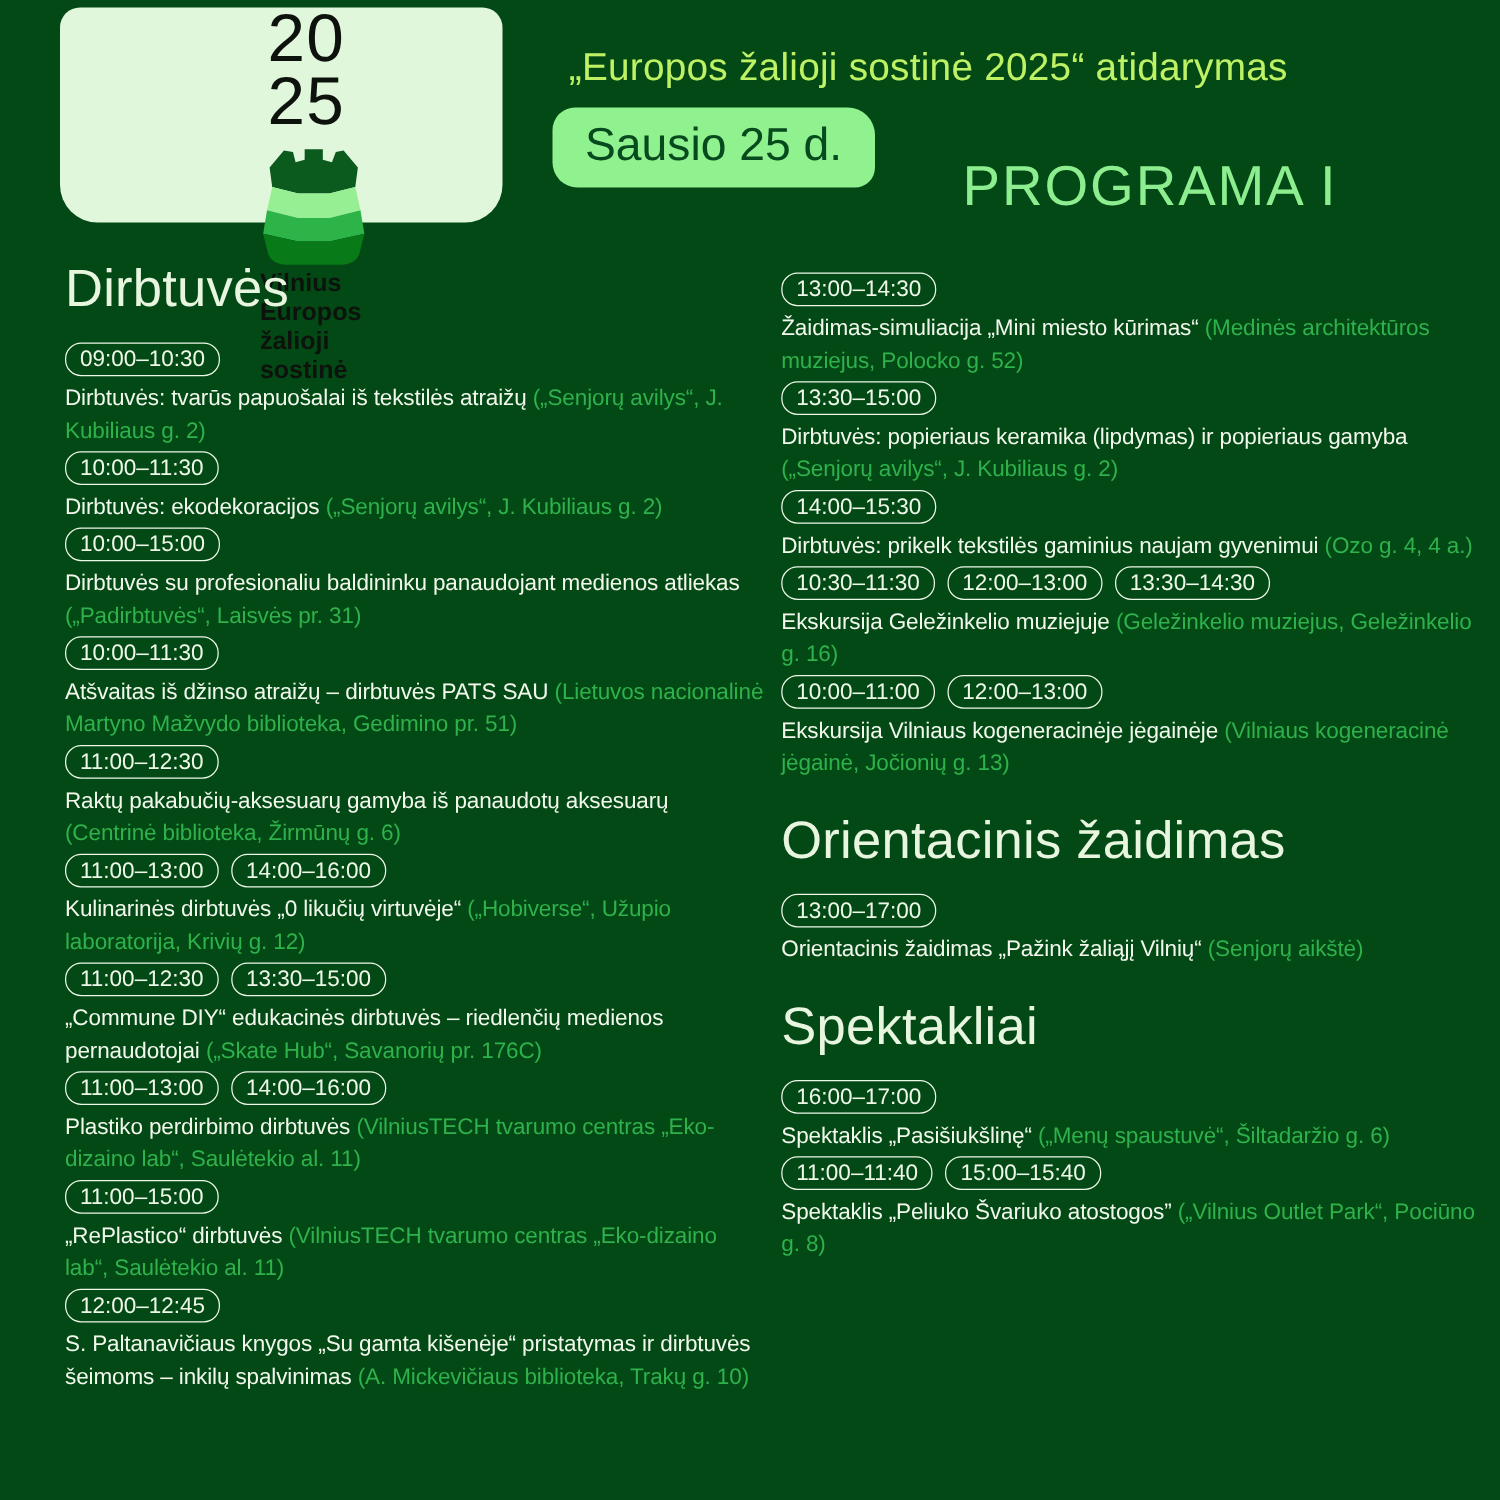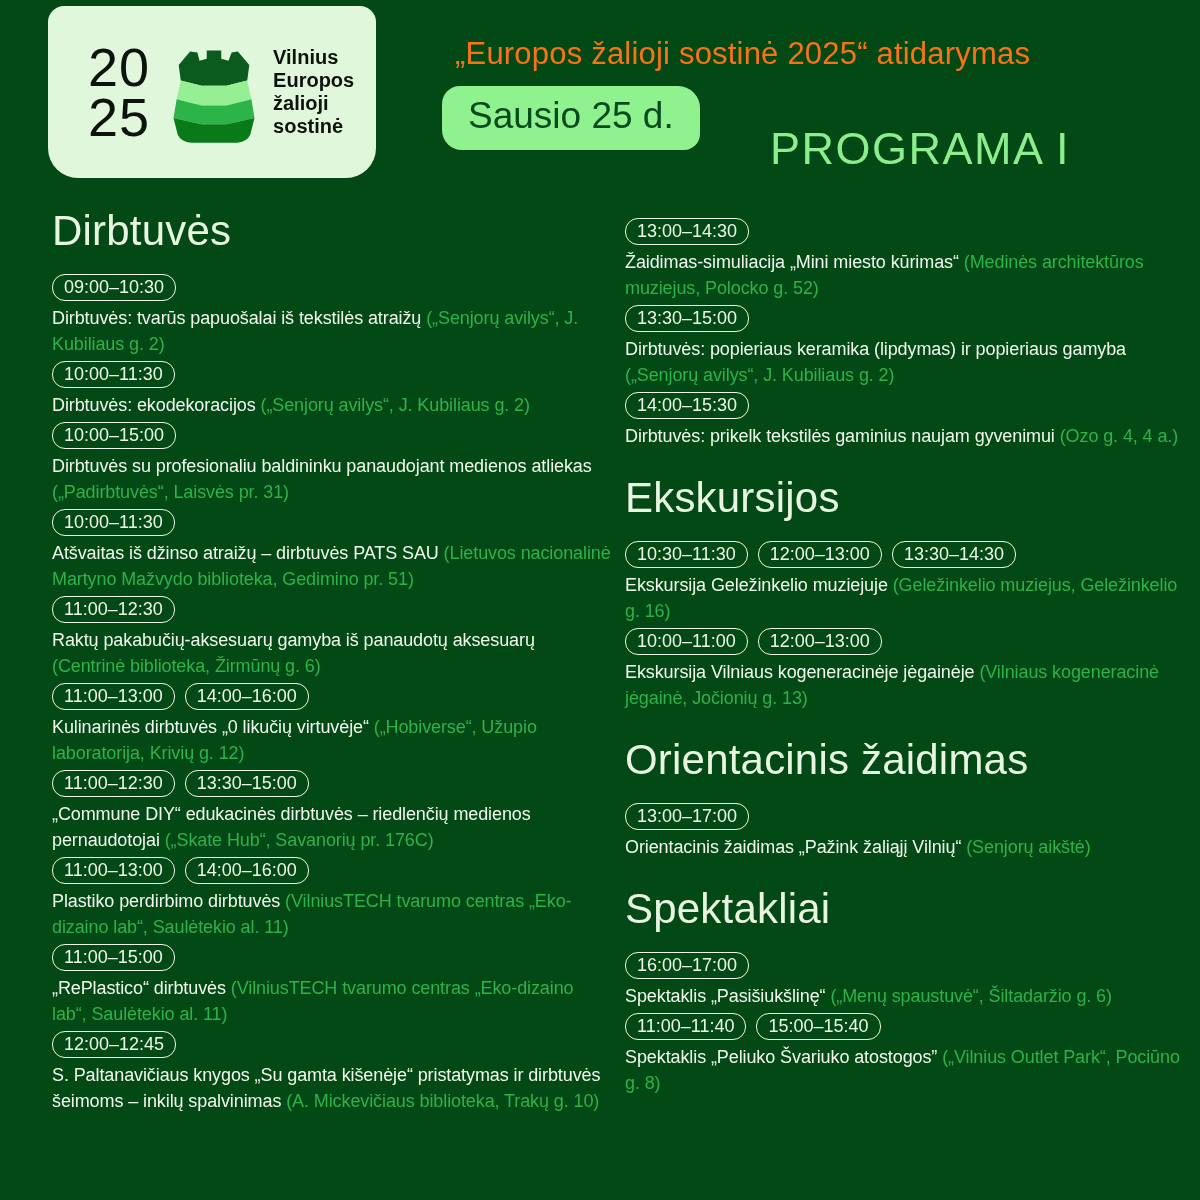--- a/index.html
+++ b/index.html
@@ -6,31 +6,31 @@
   body{
     width:1200px;height:1200px;
     background:#034916;
     font-family:"Liberation Sans","DejaVu Sans",sans-serif;
     -webkit-font-smoothing:antialiased;
   }
   .poster{position:relative;width:1200px;height:1200px;background:#034916;overflow:hidden;}
 
   
   .logo-card{
-    position:absolute;left:48px;top:6px;width:328px;height:172px;
+    position:absolute;left:48px;top:6px;width:354px;height:172px;
     background:#e1f7dc;border-radius:16px 16px 30px 30px;
-    display:flex;align-items:center;padding-left:40px;box-sizing:border-box;
+    display:flex;align-items:center;padding-left:40px;box-sizing:border-box;flex-direction:column;
   }
   .logo-year{font-size:54px;line-height:50px;color:#0d130c;letter-spacing:1px;display:flex;flex-direction:column;}
   .logo-tower{width:104px;height:108px;margin-left:12px;margin-top:2px;flex:0 0 auto;}
   .logo-name{font-size:20px;line-height:23px;font-weight:600;color:#0d130c;margin-left:7px;display:flex;flex-direction:column;justify-content:center;}
 
   .page-title{
     position:absolute;left:455px;top:36px;margin:0;
-    font-size:31px;font-weight:400;color:#f97316;letter-spacing:.2px;white-space:nowrap;
+    font-size:31px;font-weight:400;color:#bef264;letter-spacing:.2px;white-space:nowrap;
   }
   .date-badge{
     position:absolute;left:442px;top:86px;
     background:#90f18f;color:#074a1d;
     font-size:37px;font-weight:500;
     padding:9px 26px 13px;border-radius:18px 22px 16px 20px;
     white-space:nowrap;
   }
   .program-label{
     position:absolute;left:770px;top:94px;
@@ -165,21 +165,20 @@
           <span class="badge">13:30–15:00</span>
         </div>
         <p><span>Dirbtuvės: popieriaus keramika (lipdymas) ir popieriaus gamyba</span> <span class="loc">(„Senjorų avilys“, J. Kubiliaus g. 2)</span></p>
       </div>
       <div class="event">
         <div class="times">
           <span class="badge">14:00–15:30</span>
         </div>
         <p><span>Dirbtuvės: prikelk tekstilės gaminius naujam gyvenimui</span> <span class="loc">(Ozo g. 4, 4 a.)</span></p>
       </div>
-      <h2 class="sec-heading">Ekskursijos</h2>
       <div class="event">
         <div class="times">
           <span class="badge">10:30–11:30</span>
           <span class="badge">12:00–13:00</span>
           <span class="badge">13:30–14:30</span>
         </div>
         <p><span>Ekskursija Geležinkelio muziejuje</span> <span class="loc">(Geležinkelio muziejus, Geležinkelio g. 16)</span></p>
       </div>
       <div class="event">
         <div class="times">

